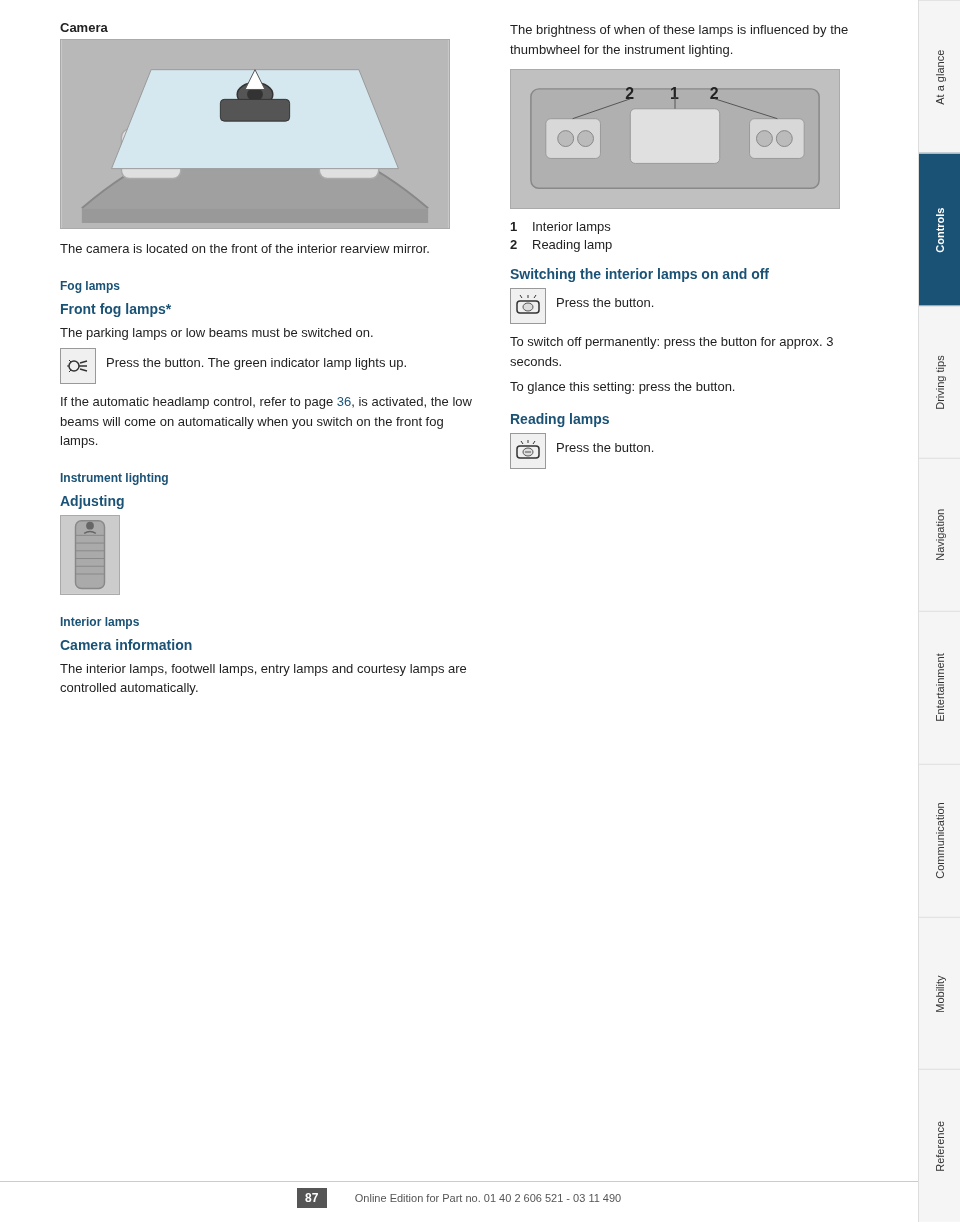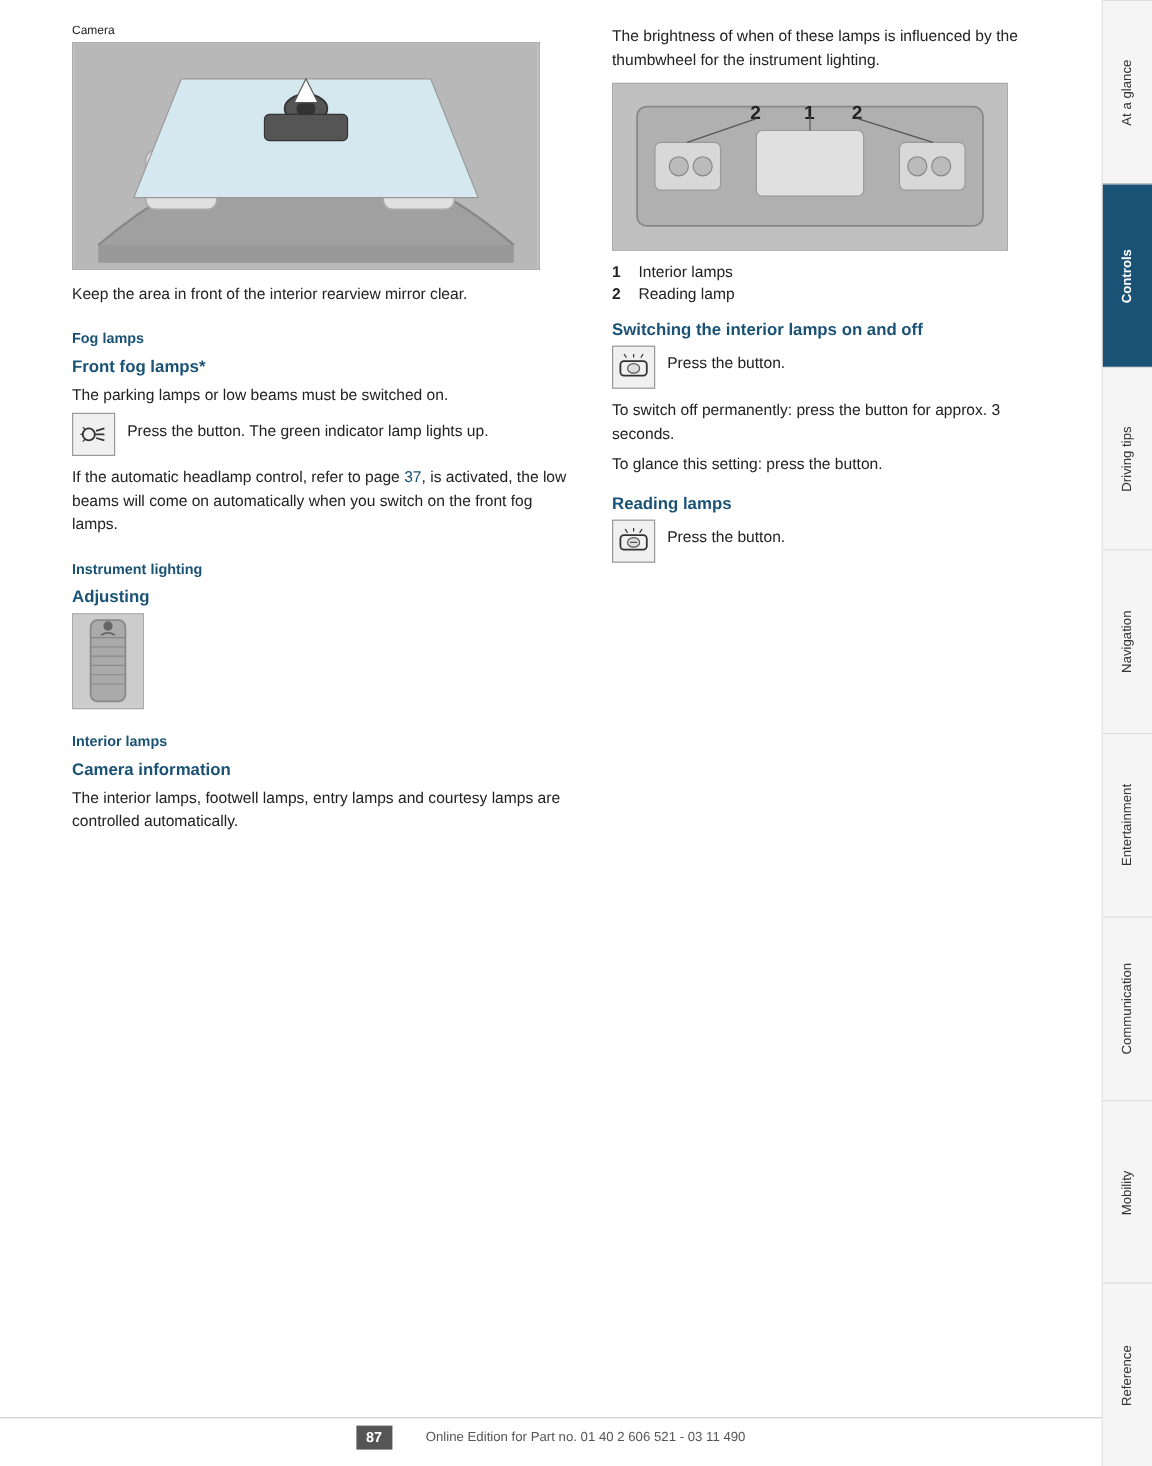--- a/index.html
+++ b/index.html
@@ -90,22 +90,22 @@
     .subsection-title {
       font-size: 14px;
       font-weight: bold;
       color: #1a5276;
       margin-bottom: 6px;
       margin-top: 8px;
     }
 
     
     .plain-heading {
-      font-size: 10px;
-      font-weight: normal;
+      font-size: 13px;
+      font-weight: bold;
       color: #222;
       margin-bottom: 4px;
     }
 
     p {
       line-height: 1.5;
       margin-bottom: 6px;
       font-size: 13px;
     }
 
@@ -262,21 +262,21 @@
               <path d="M90,30 L300,30 L340,130 L50,130 Z" fill="#d5e8f0" stroke="#999" stroke-width="1"></path>
 
               <ellipse cx="195" cy="55" rx="18" ry="12" fill="#555" stroke="#333" stroke-width="1.5"></ellipse>
               <ellipse cx="195" cy="55" rx="8" ry="7" fill="#333"></ellipse>
 
               <polygon points="195,30 185,50 205,50" fill="#fff" stroke="#555" stroke-width="1"></polygon>
 
               <rect x="160" y="60" width="70" height="22" rx="4" fill="#555" stroke="#333" stroke-width="1"></rect>
             </svg>
           </div>
-          <p>Keep the area in front of the interior rearview mirror clear.</p>
+          <p>The camera is located on the front of the interior rearview mirror.</p>
         </div>
 
         <div style="margin-top:18px;">
           <div class="section-title">Fog lamps</div>
           <div class="subsection-title">Front fog lamps*</div>
           <p>The parking lamps or low beams must be switched on.</p>
           <div class="icon-row">
             <div class="icon-box">
               <svg viewBox="0 0 26 26" xmlns="http://www.w3.org/2000/svg">
 
@@ -284,21 +284,21 @@
                 <line x1="14" y1="13" x2="22" y2="13" stroke="#333" stroke-width="1.5"></line>
                 <line x1="15" y1="10" x2="22" y2="8" stroke="#333" stroke-width="1.5"></line>
                 <line x1="15" y1="16" x2="22" y2="18" stroke="#333" stroke-width="1.5"></line>
                 <line x1="4" y1="7" x2="6" y2="9" stroke="#333" stroke-width="1"></line>
                 <line x1="2" y1="13" x2="4" y2="13" stroke="#333" stroke-width="1"></line>
                 <line x1="4" y1="19" x2="6" y2="17" stroke="#333" stroke-width="1"></line>
               </svg>
             </div>
             <p>Press the button. The green indicator lamp lights up.</p>
           </div>
-          <p>If the automatic headlamp control, refer to page <a class="link-text">37</a>, is activated, the low beams will come on automatically when you switch on the front fog lamps.</p>
+          <p>If the automatic headlamp control, refer to page <a class="link-text">36</a>, is activated, the low beams will come on automatically when you switch on the front fog lamps.</p>
         </div>
 
         <div style="margin-top:18px;">
           <div class="section-title">Instrument lighting</div>
           <div class="subsection-title">Adjusting</div>
           <div class="adjust-row">
             <div class="thumbwheel-img">
               <svg viewBox="0 0 60 80" xmlns="http://www.w3.org/2000/svg">
                 <rect width="60" height="80" fill="#ccc"></rect>
 

